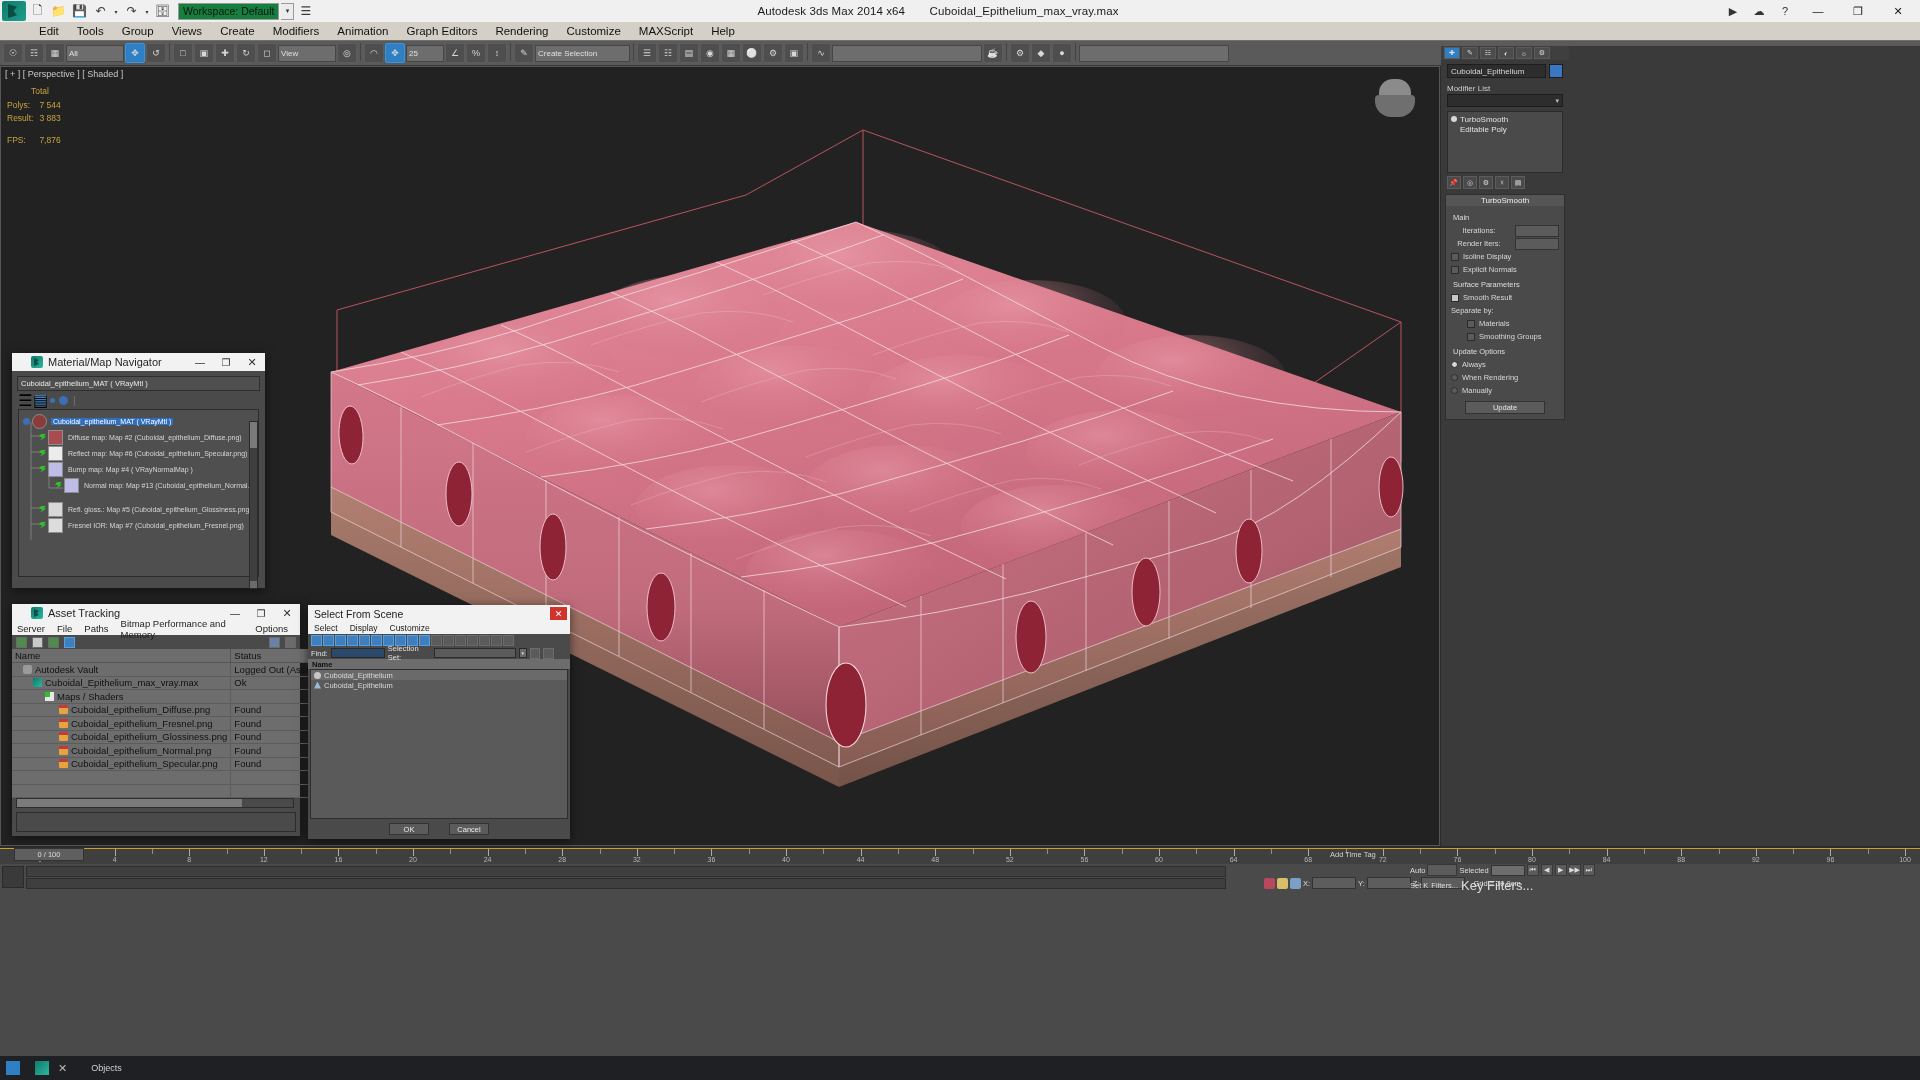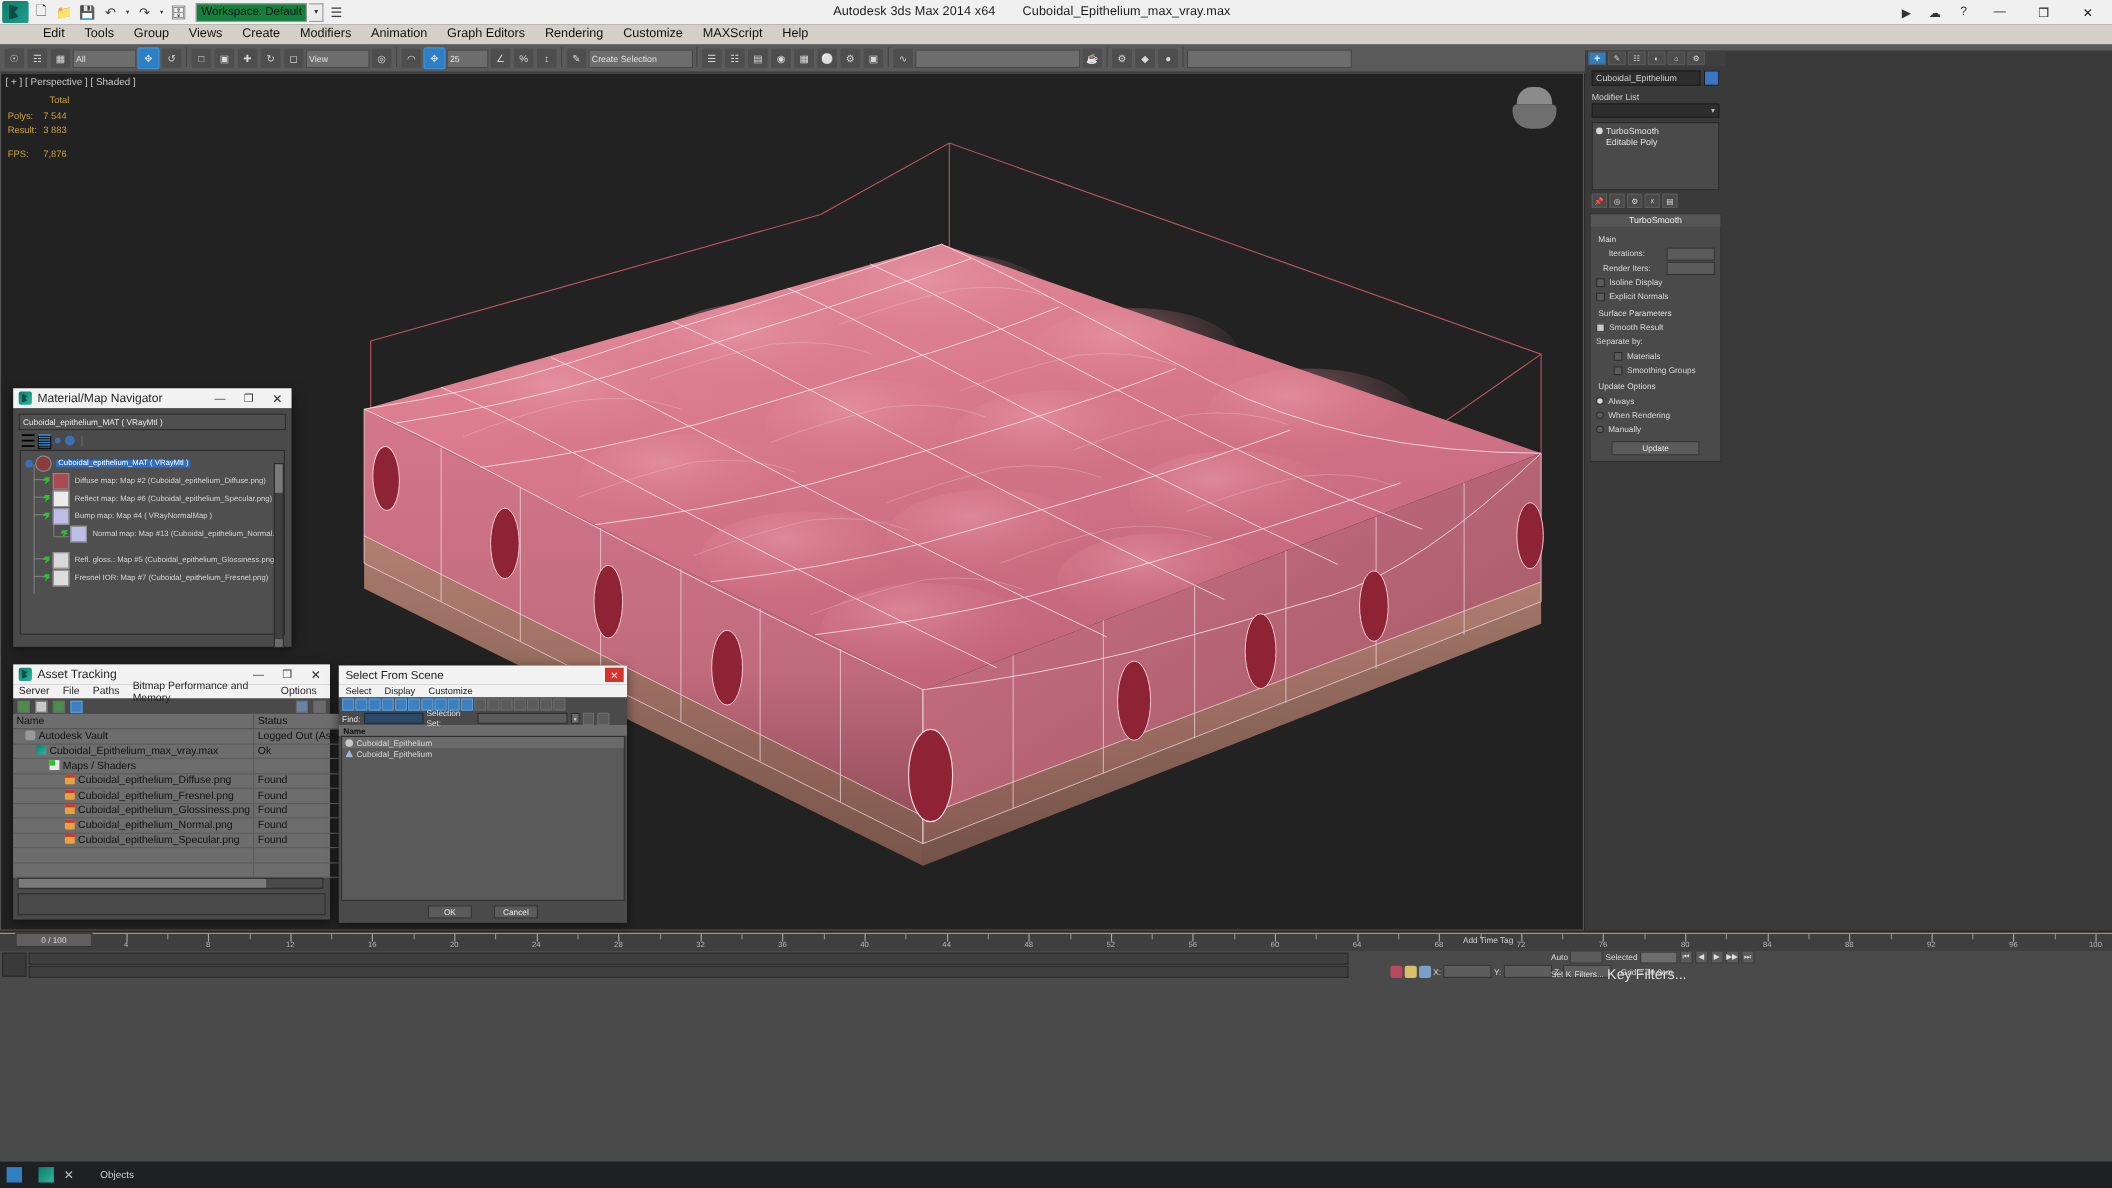--- a/index.html
+++ b/index.html
@@ -55,21 +55,21 @@
   .tcombo.w95{width:95px;}
 
   
   .viewport{ position:absolute; left:0; top:66px; width:1440px; height:780px;
     background:#222222; border:1px solid #555; overflow:hidden;}
   .vp-label{ position:absolute; left:4px; top:2px; font-size:9px; color:#c9c9c9;
     font-family:"Liberation Sans",sans-serif; }
   .vp-stats{ position:absolute; left:6px; top:18px; font-size:8.5px; color:#c8a33c;
     line-height:13.5px; }
   .vp-stats .lbl{ display:inline-block; width:30px;}
-  .vp-stats .tot{ margin-left:38px;}
+  .vp-stats .tot{ margin-left:24px;}
   .viewcube{ position:absolute; right:22px; top:10px; width:44px; height:44px;}
   .vc-top{ position:absolute; left:6px; top:2px; width:32px;height:16px;
     background:#8b8b8b; border-radius:14px 14px 0 0;}
   .vc-bot{ position:absolute; left:2px; top:18px; width:40px;height:22px;
     background:#6f6f6f; border-radius:4px 4px 16px 16px;}
 
   
   .cmdpanel{ position:absolute; left:1441px; top:46px; width:479px; height:800px;
     background:#3a3a3a; }
   .cmd-tabs{ display:flex; align-items:center; height:14px; background:#3f3f3f;
@@ -98,21 +98,21 @@
   .chk{ width:8px;height:8px;background:#5b5b5b;border:1px solid #2c2c2c;}
   .chk.on{ background:#c7c7c7;}
   .rad{ width:7px;height:7px;border-radius:50%;background:#5b5b5b;border:1px solid #2c2c2c;}
   .rad.on{ background:#d8d8d8;}
   .secthead{ font-size:7.5px;color:#dedede; margin:4px 0 2px 2px;}
   .updbtn{ margin:4px auto 2px auto; width:80px;height:13px;background:#5b5b5b;border:1px solid #333;
     font-size:7.5px;color:#e6e6e6;display:flex;align-items:center;justify-content:center;}
 
   
   .win{ position:absolute; background:#4a4a4a; box-shadow:0 2px 10px rgba(0,0,0,.55);}
-  .win-head{ height:18px; background:#f2f2f2; display:flex; align-items:center; padding-left:5px;}
+  .win-head{ height:18px; background:#f2f2f2; display:flex; align-items:center; padding-left:19px;}
   .win-head .wicon{ width:12px;height:12px; background:linear-gradient(135deg,#0f7b6c,#2bb6a0);
      border-radius:2px; margin-right:5px; position:relative;}
   .win-head .wicon:after{content:"";position:absolute;left:3px;top:2px;width:5px;height:8px;
      background:#0b4f46;clip-path:polygon(0 0,100% 25%,55% 50%,100% 75%,0 100%);}
   .win-head .wtitle{ font-size:11px; color:#1f1f1f; flex:1;}
   .win-head .wb{ width:26px;height:18px;display:flex;align-items:center;justify-content:center;
      font-size:10px;color:#333;}
   .win-head .wb.x{ font-size:11px;}
 
   

